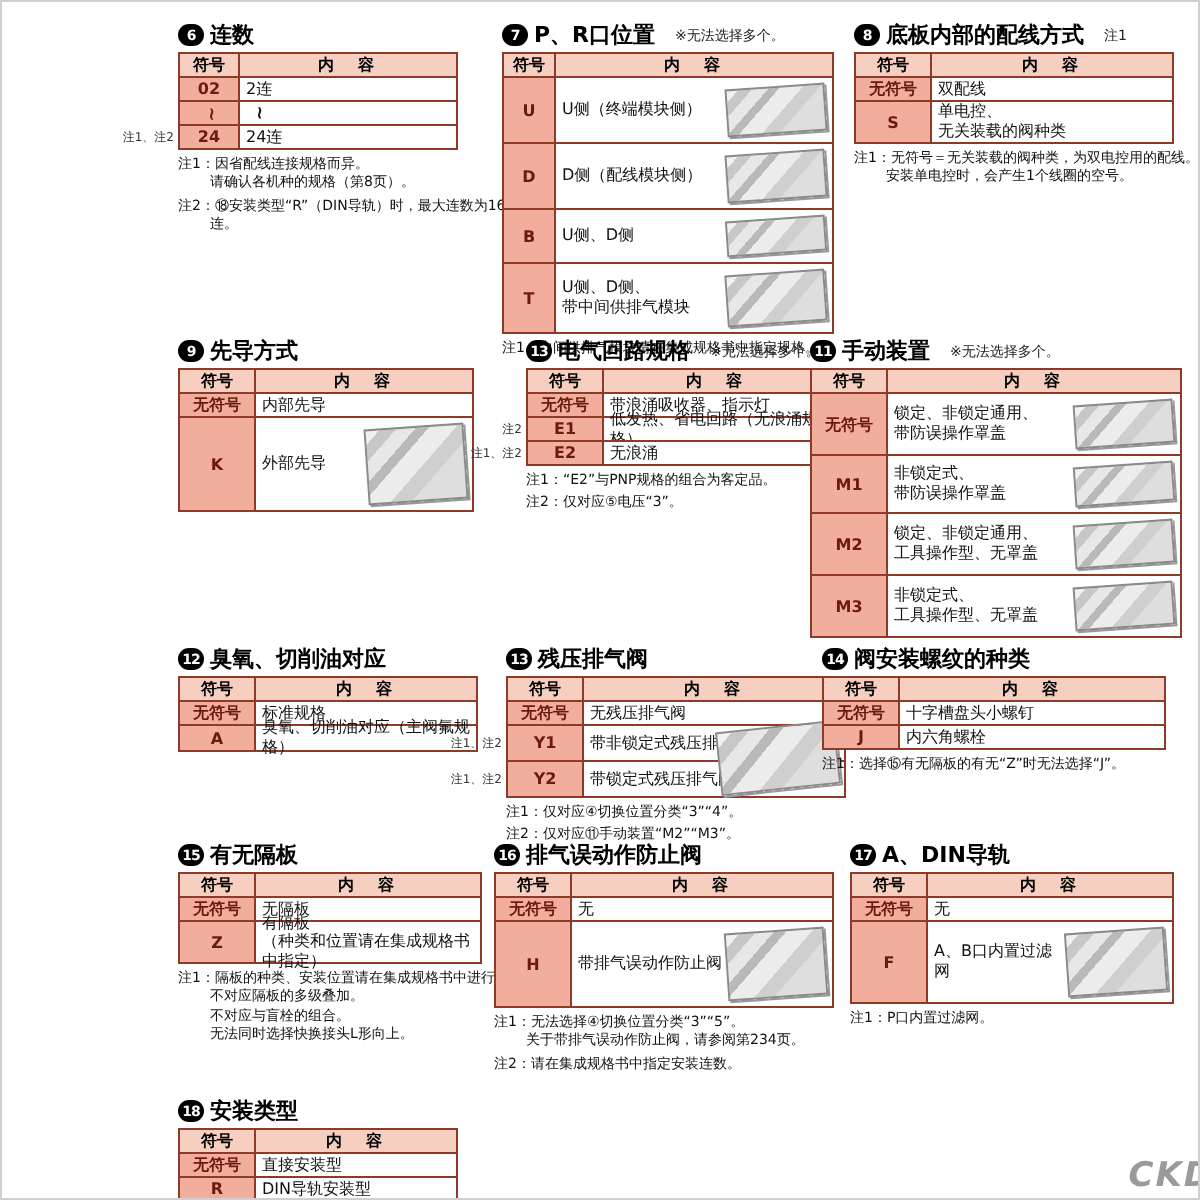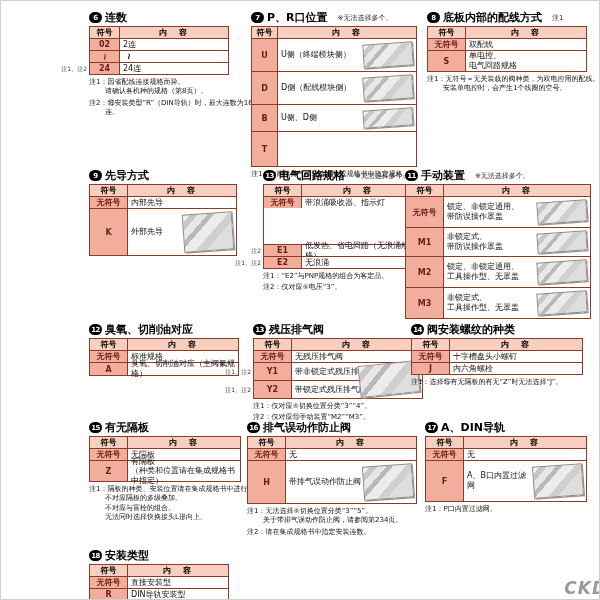--- a/index.html
+++ b/index.html
@@ -110,20 +110,25 @@
           </div>
           <div class="trow" style="height: 26px;">
             <div class="sym" style="width: 26px;">B</div>
             <div class="cnt">
               <span class="txt">U侧、D侧</span>
               <div class="prod"></div>
             </div>
           </div>
           <div class="trow" style="height: 34px;">
             <div class="sym" style="width: 26px;">T</div>
+            <div class="cnt">
+              <span class="txt">U侧、D侧、
+带中间供排气模块</span>
+              <div class="prod"></div>
+            </div>
           </div>
         </div>
     <div class="notes">
           <div class="note">注1：中间供排气模块请在集成规格书中指定规格。</div>
         </div>
   </div>
       <div class="section" style="left: 426px; top: 10px; width: 194px;">
     <div class="sec-title">
       <span class="circ">8</span>
       <span class="ttl">底板内部的配线方式</span>
@@ -137,21 +142,21 @@
           <div class="trow" style="height: 11px;">
             <div class="sym" style="width: 38px;">无符号</div>
             <div class="cnt">
               <span class="txt">双配线</span>
             </div>
           </div>
           <div class="trow" style="height: 20px;">
             <div class="sym" style="width: 38px;">S</div>
             <div class="cnt">
               <span class="txt">单电控、
-电气回路规格</span>
+无关装载的阀种类</span>
             </div>
           </div>
         </div>
     <div class="notes">
           <div class="note">注1：无符号＝无关装载的阀种类，为双电控用的配线。
 安装单电控时，会产生1个线圈的空号。</div>
         </div>
   </div>
       <div class="section" style="left: 88px; top: 168px; width: 182px;">
     <div class="sec-title">
@@ -190,21 +195,21 @@
           <div class="trow hdr" style="height: 11px;">
             <div class="sym" style="width: 38px;">符号</div>
             <div class="cnt">内　容</div>
           </div>
           <div class="trow" style="height: 11px;">
             <div class="sym" style="width: 38px;">无符号</div>
             <div class="cnt">
               <span class="txt">带浪涌吸收器、指示灯</span>
             </div>
           </div>
-          <div class="trow" style="height: 11px; margin-top: 36px;">
+          <div class="trow" style="height: 11px;">
             <span class="side">注2</span>
             <div class="sym" style="width: 38px;">E1</div>
             <div class="cnt">
               <span class="txt">低发热、省电回路（无浪涌规格）</span>
             </div>
           </div>
           <div class="trow" style="height: 11px;">
             <span class="side">注1、注2</span>
             <div class="sym" style="width: 38px;">E2</div>
             <div class="cnt">

